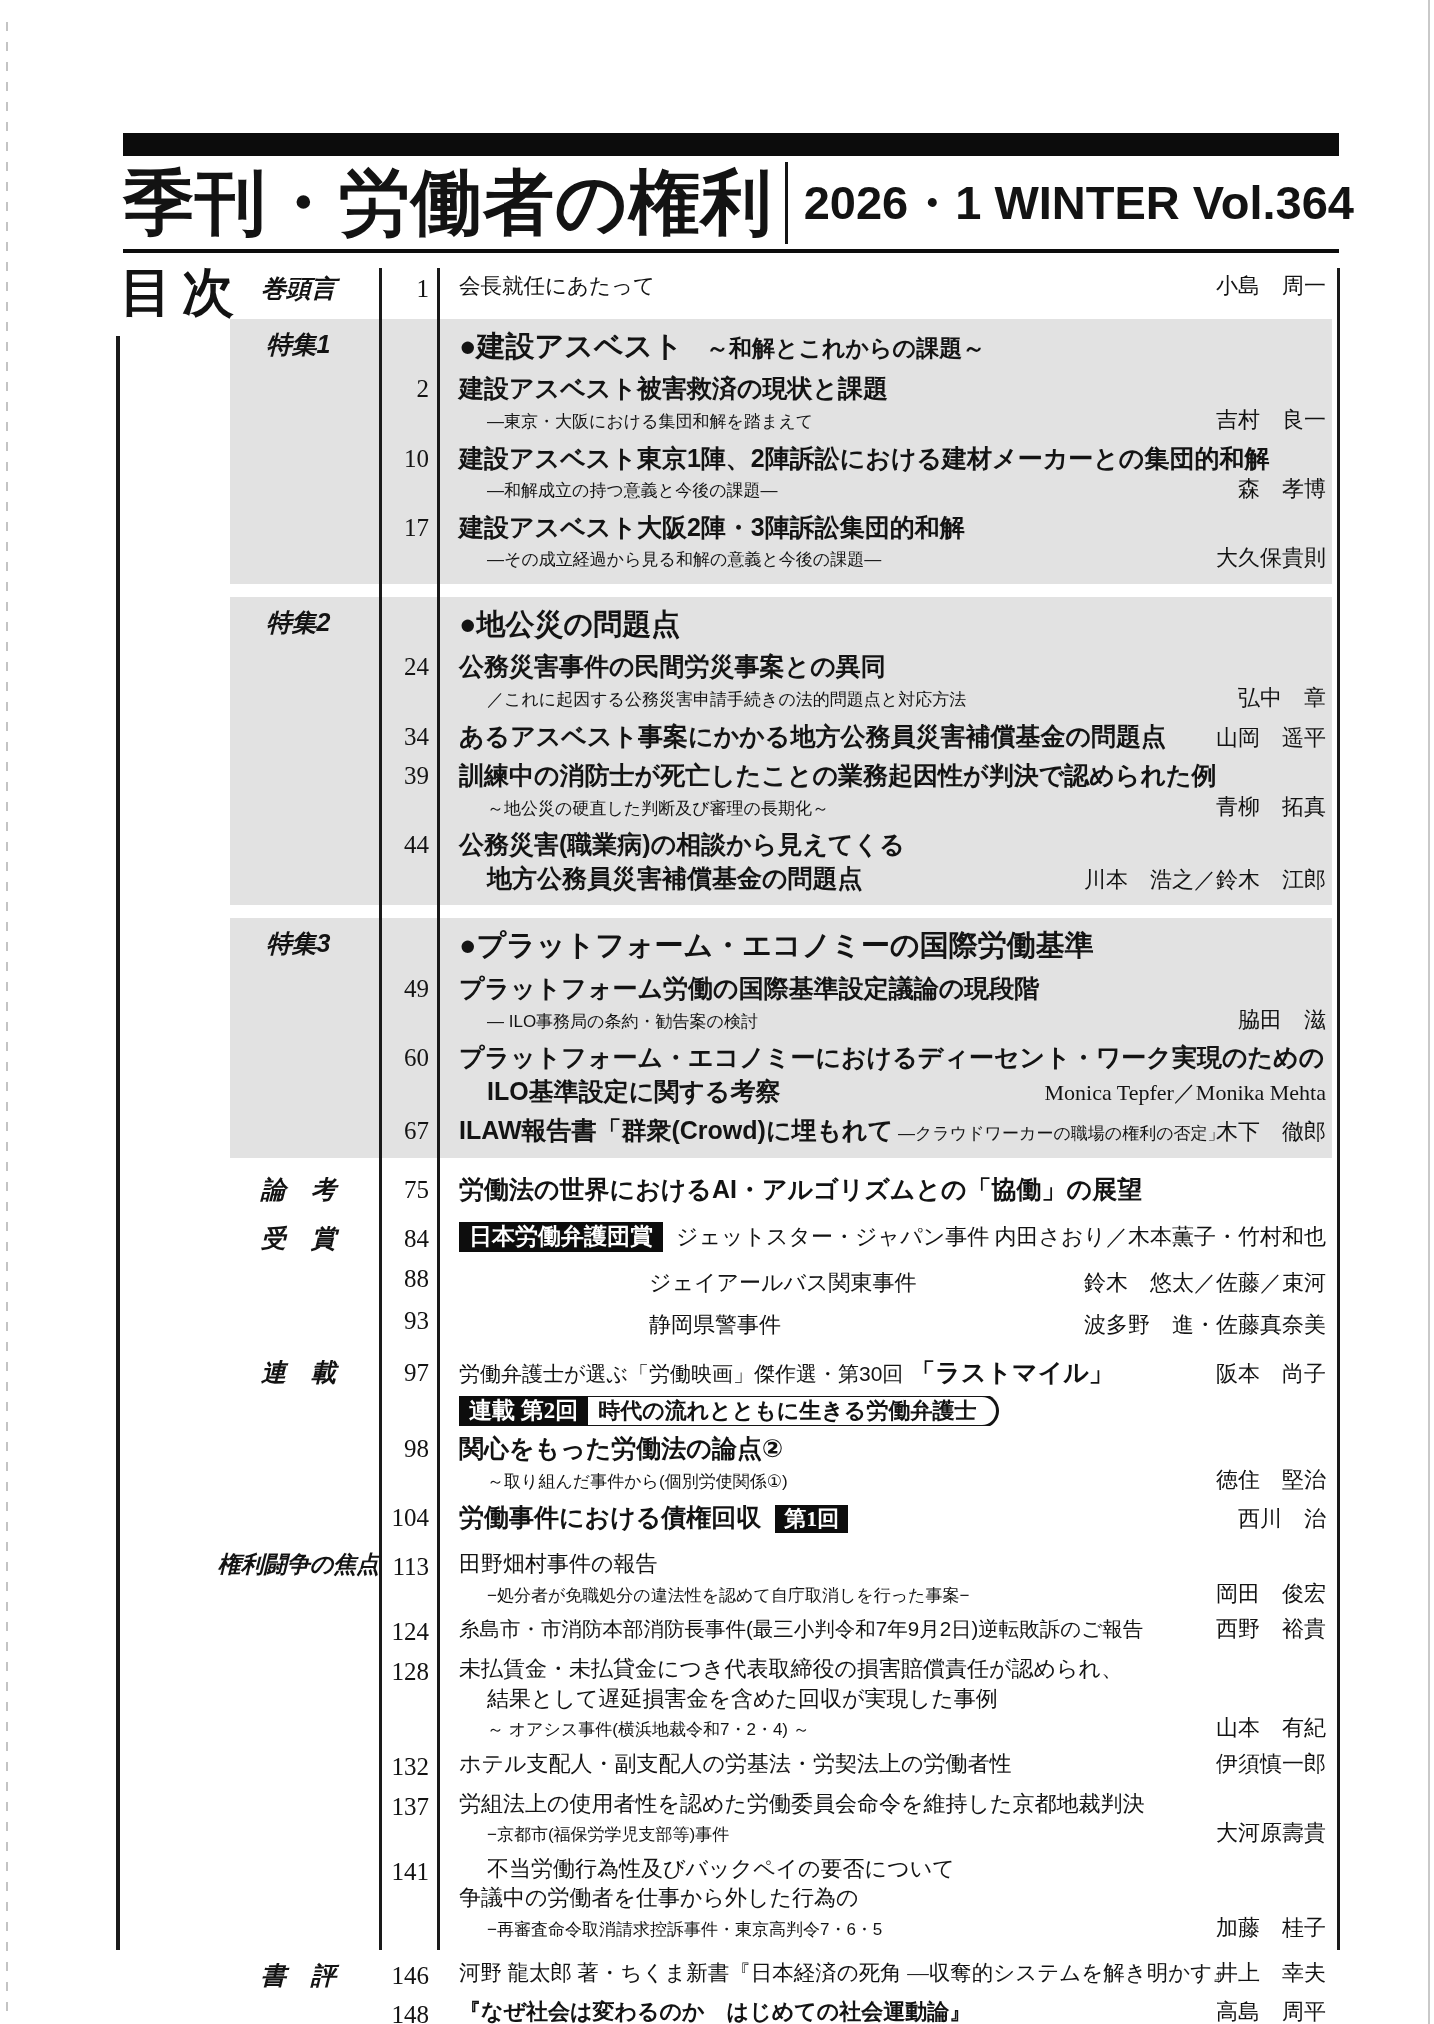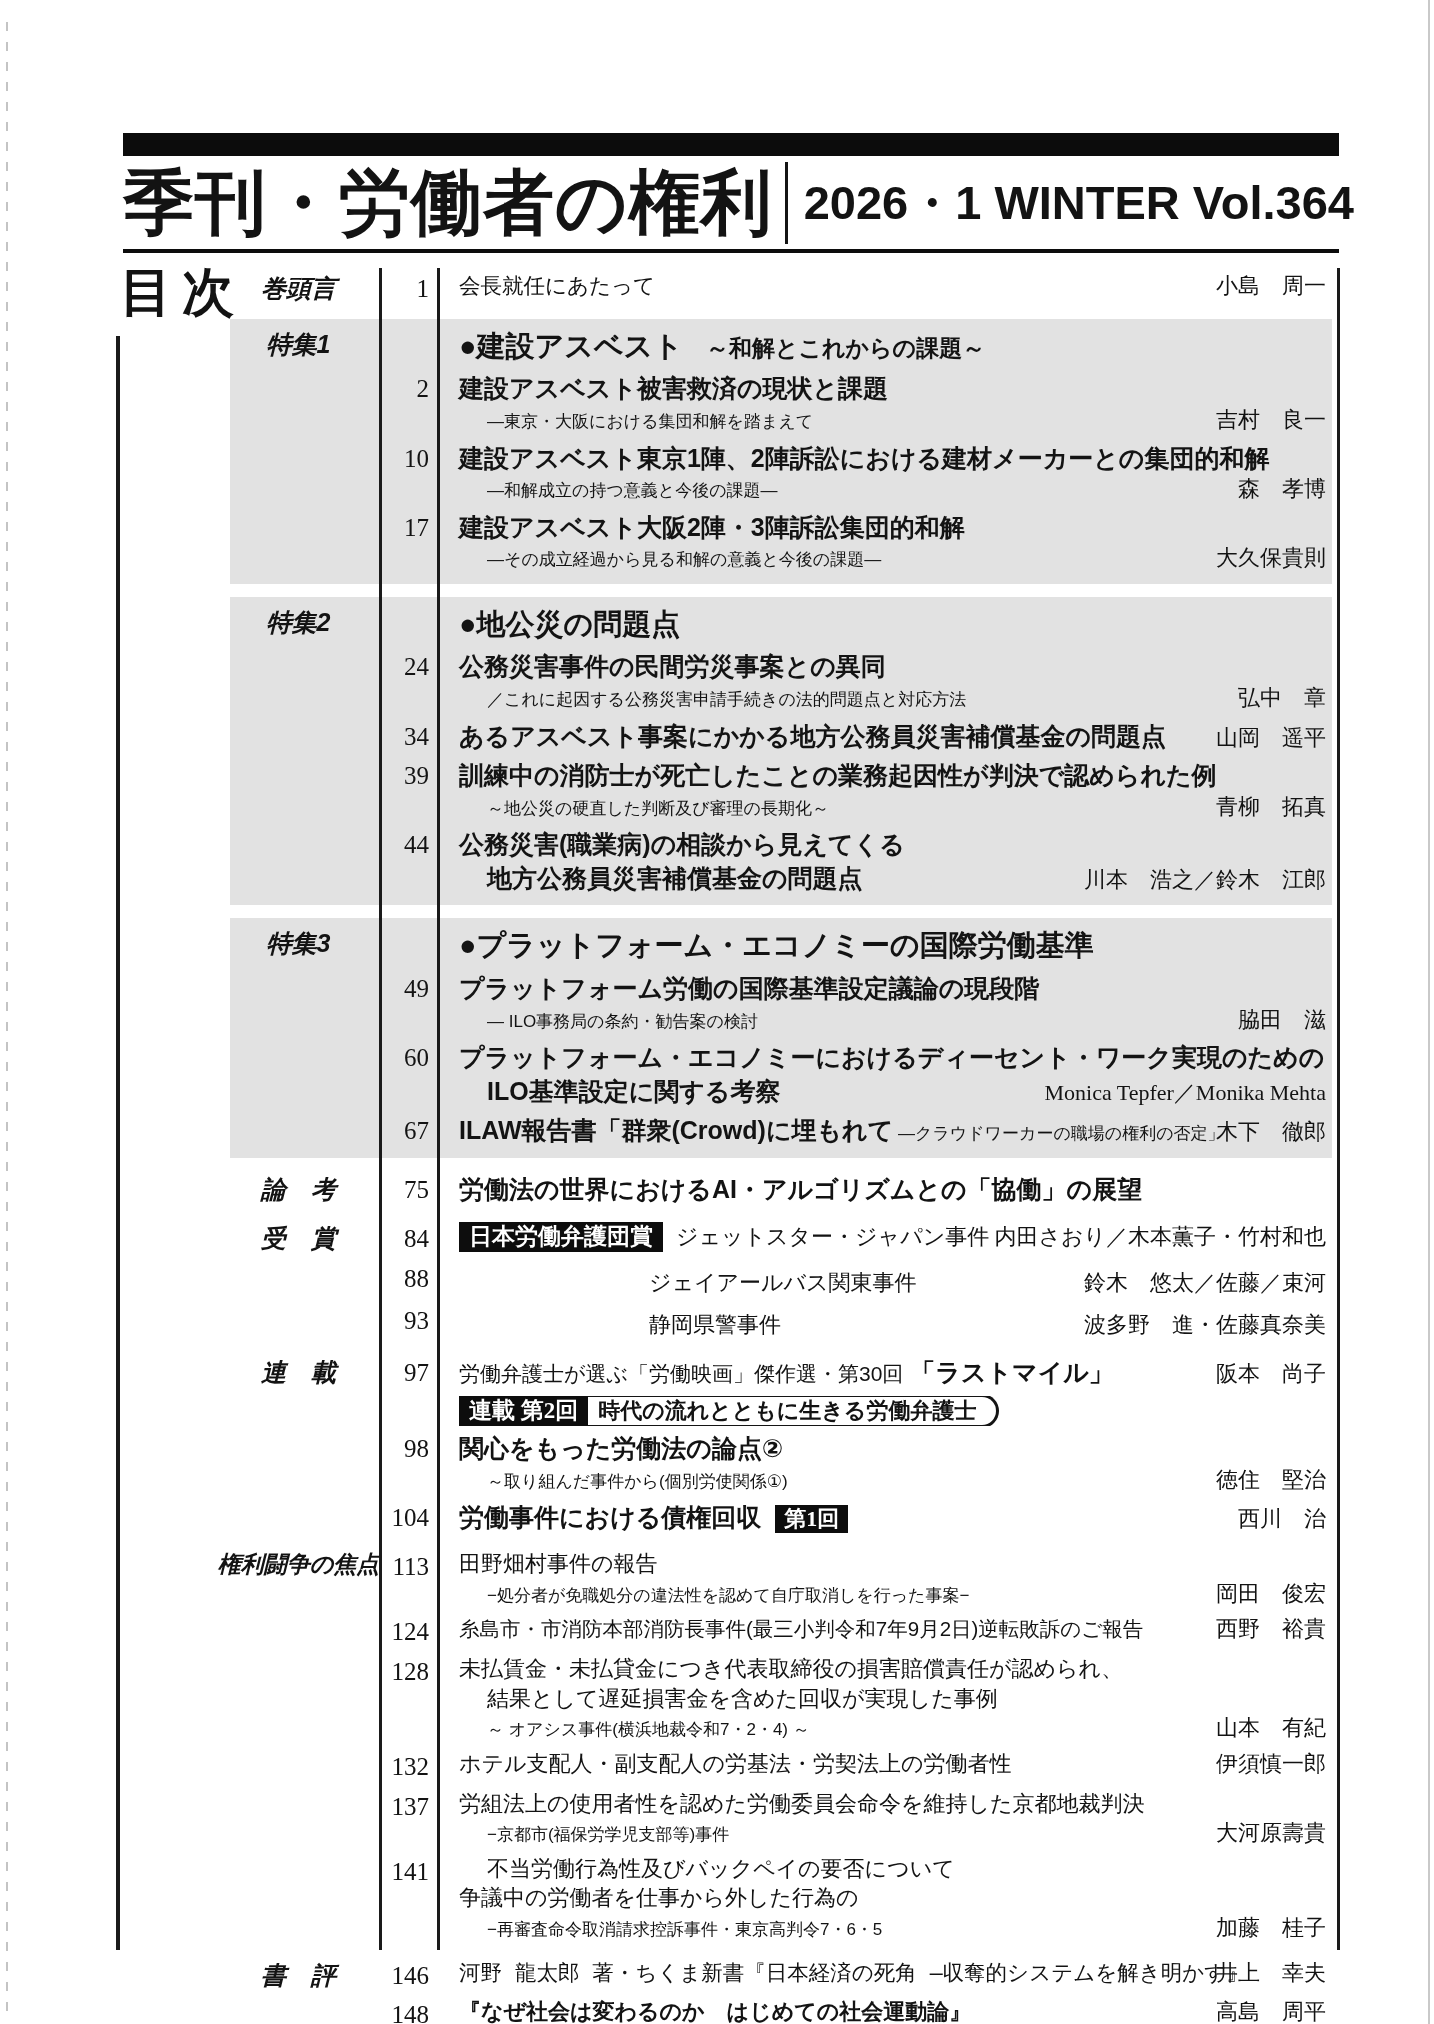--- a/index.html
+++ b/index.html
@@ -52,21 +52,21 @@
 
   
   .p-h1{font-weight:bold;font-size:29px;}
   .p-h2{font-weight:bold;font-size:23px;}
   .p-b{font-weight:bold;font-size:25px;}
   .p-b2{font-weight:bold;font-size:22px;}
   .p-n{font-size:22px;}
   .p-n2{font-size:20.5px;}
   .p-ns{font-size:21px;}
   .p-ns2{font-size:17px;}
-  .p-m{font-family:Liberation Mono, monospace;font-size:21.5px;text-align:right;}
+  .p-m{font-family:Liberation Serif, serif;font-size:21.5px;text-align:right;}
   .p-sub{font-size:17px;}
   .p-badge,.p-badge2,.p-badge3{background:var(--badge,#0d0d0d);color:#fff;
     font-family:"Liberation Serif","DejaVu Serif",serif;font-weight:bold;font-size:23px;
     padding:2px 10px 3px;white-space:nowrap;}
   .p-badge{margin-right:13px;}
   .p-badge3{margin-left:14px;font-size:22px;padding:1px 9px 2px;}
   .p-pill{border:3px solid #141414;border-left:none;border-radius:0 20px 20px 0;
     font-weight:bold;font-size:22px;padding:1px 20px 2px 10px;white-space:nowrap;}
 </style>
 </head>

